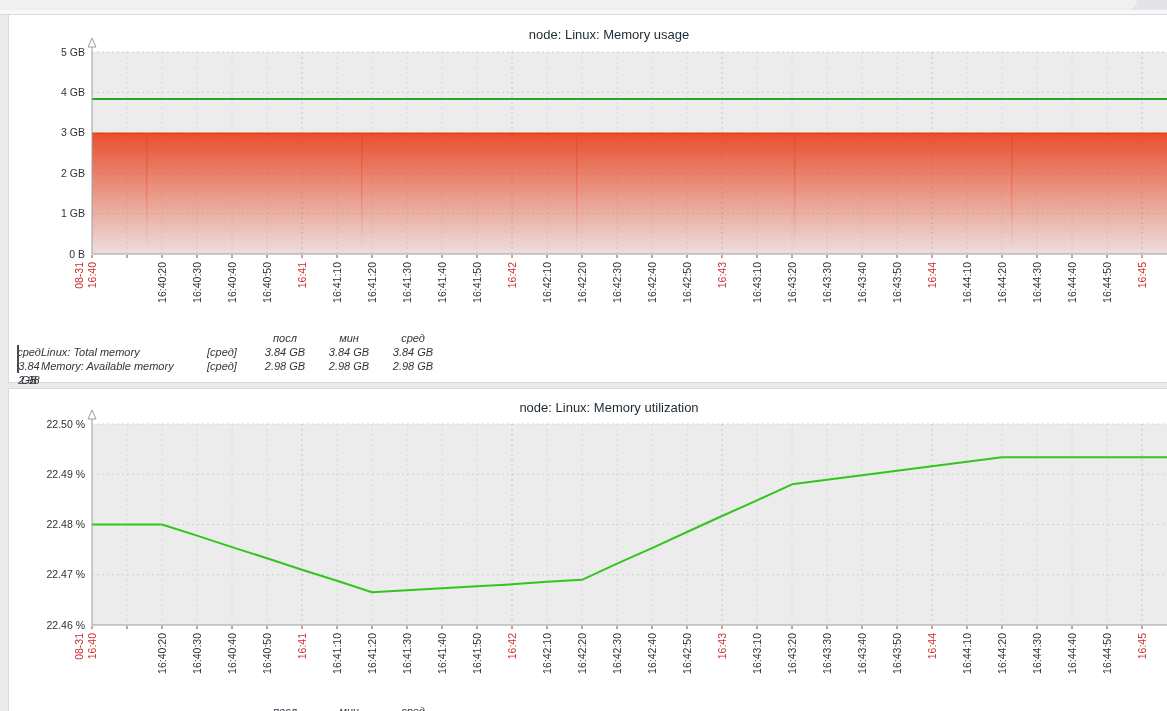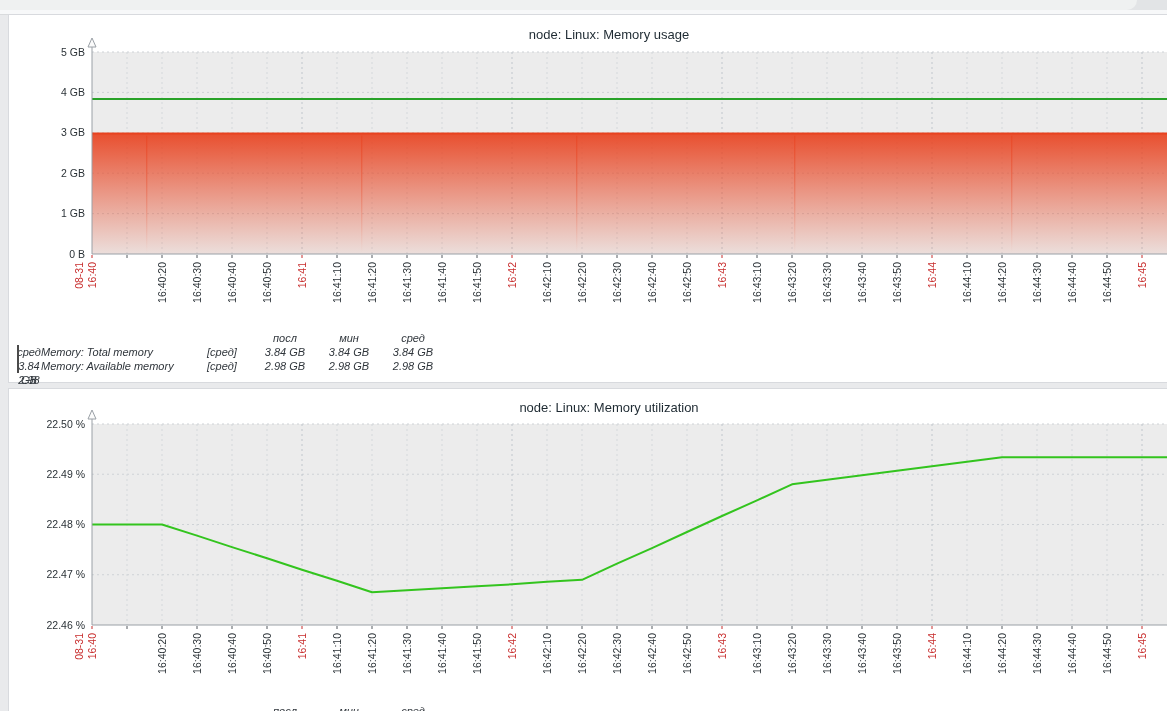--- a/index.html
+++ b/index.html
@@ -188,21 +188,21 @@
         <span></span>
         <span></span>
         <span></span>
         <span class="hdr">посл</span>
         <span class="hdr">мин</span>
         <span class="hdr">сред</span>
         <span class="hdr">сред</span>
       </div>
       <div class="legend-row">
         <span><span class="swatch" style="background: rgb(40, 162, 40);"></span></span>
-        <span>Memory: Total memory</span>
+        <span>Linux: Total memory</span>
         <span>[сред]</span>
         <span class="stat">3.84 GB</span>
         <span class="stat">3.84 GB</span>
         <span class="stat">3.84 GB</span>
         <span class="stat">3.84 GB</span>
       </div>
       <div class="legend-row">
         <span><span class="swatch" style="background: rgb(232, 66, 31);"></span></span>
         <span>Memory: Available memory</span>
         <span>[сред]</span>

